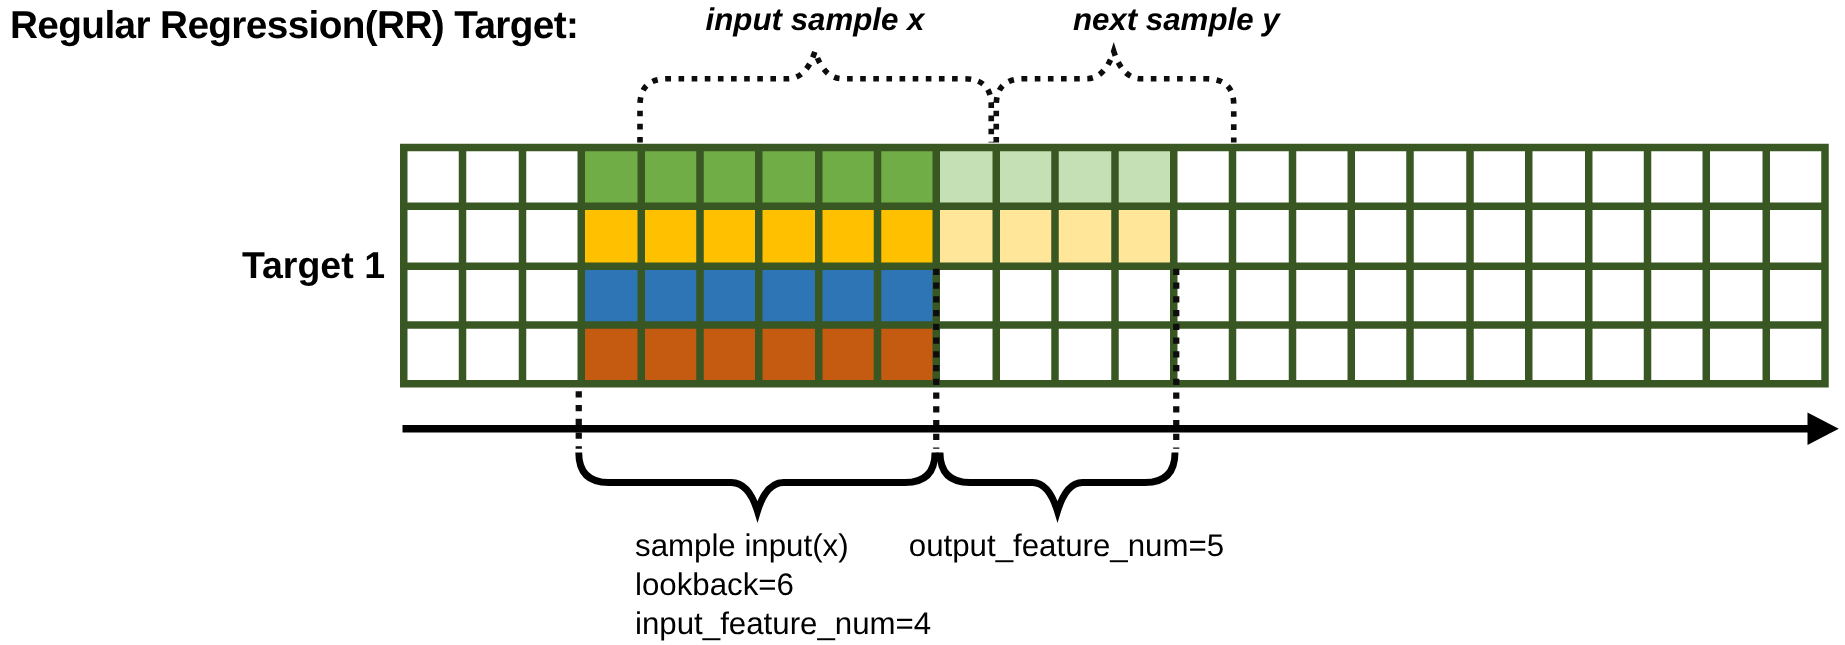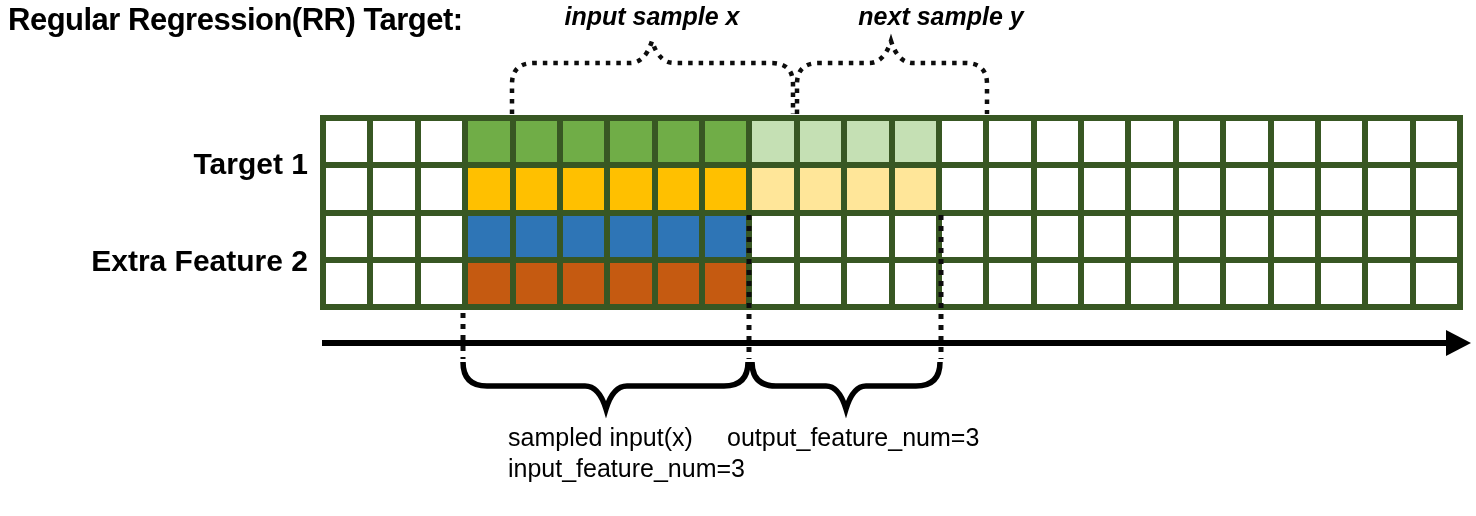--- a/index.html
+++ b/index.html
@@ -56,21 +56,20 @@
 
 <div id="canvas">
 
   <div class="title">Regular Regression(RR) Target:</div>
 
   <div id="label-x" class="sample-label">input sample x</div>
   <div id="label-y" class="sample-label">next sample y</div>
 
   <div class="row-labels">
     <div class="rl">Target 1</div>
-    <div class="rl">Extra Feature 2</div>
   </div>
 
   <div class="grid">
       <div class="cell" style="background: rgb(255, 255, 255);"></div>
       <div class="cell" style="background: rgb(255, 255, 255);"></div>
       <div class="cell" style="background: rgb(255, 255, 255);"></div>
       <div class="cell" style="background: rgb(112, 173, 71);"></div>
       <div class="cell" style="background: rgb(112, 173, 71);"></div>
       <div class="cell" style="background: rgb(112, 173, 71);"></div>
       <div class="cell" style="background: rgb(112, 173, 71);"></div>
@@ -178,21 +177,22 @@
 
     <path d="M 322 343 L 1447 343" stroke="#000" stroke-width="6" fill="none"></path>
     <polygon points="1446,330 1446,356 1471,343" fill="#000"></polygon>
 
     <path d="M 463 362 Q 463 386 487 386 L 585 386 Q 599 386 606 409 Q 613 386 627 386 L 724 386 Q 748 386 748 362" fill="none" stroke="#000" stroke-width="5.5"></path>
 
     <path d="M 752 362 Q 752 386 776 386 L 826 386 Q 839 386 846 409 Q 853 386 866 386 L 916 386 Q 940 386 940 362" fill="none" stroke="#000" stroke-width="5.5"></path>
   </svg>
 
   <div id="note-input" class="note">
-    <div>sampled input(x)</div>
-    <div>input_feature_num=3</div>
+    <div>sample input(x)</div>
+    <div>lookback=6</div>
+    <div>input_feature_num=4</div>
   </div>
 
   <div id="note-output" class="note">
-    <div>output_feature_num=3</div>
+    <div>output_feature_num=5</div>
   </div>
 
 </div>
 
 </body></html>

